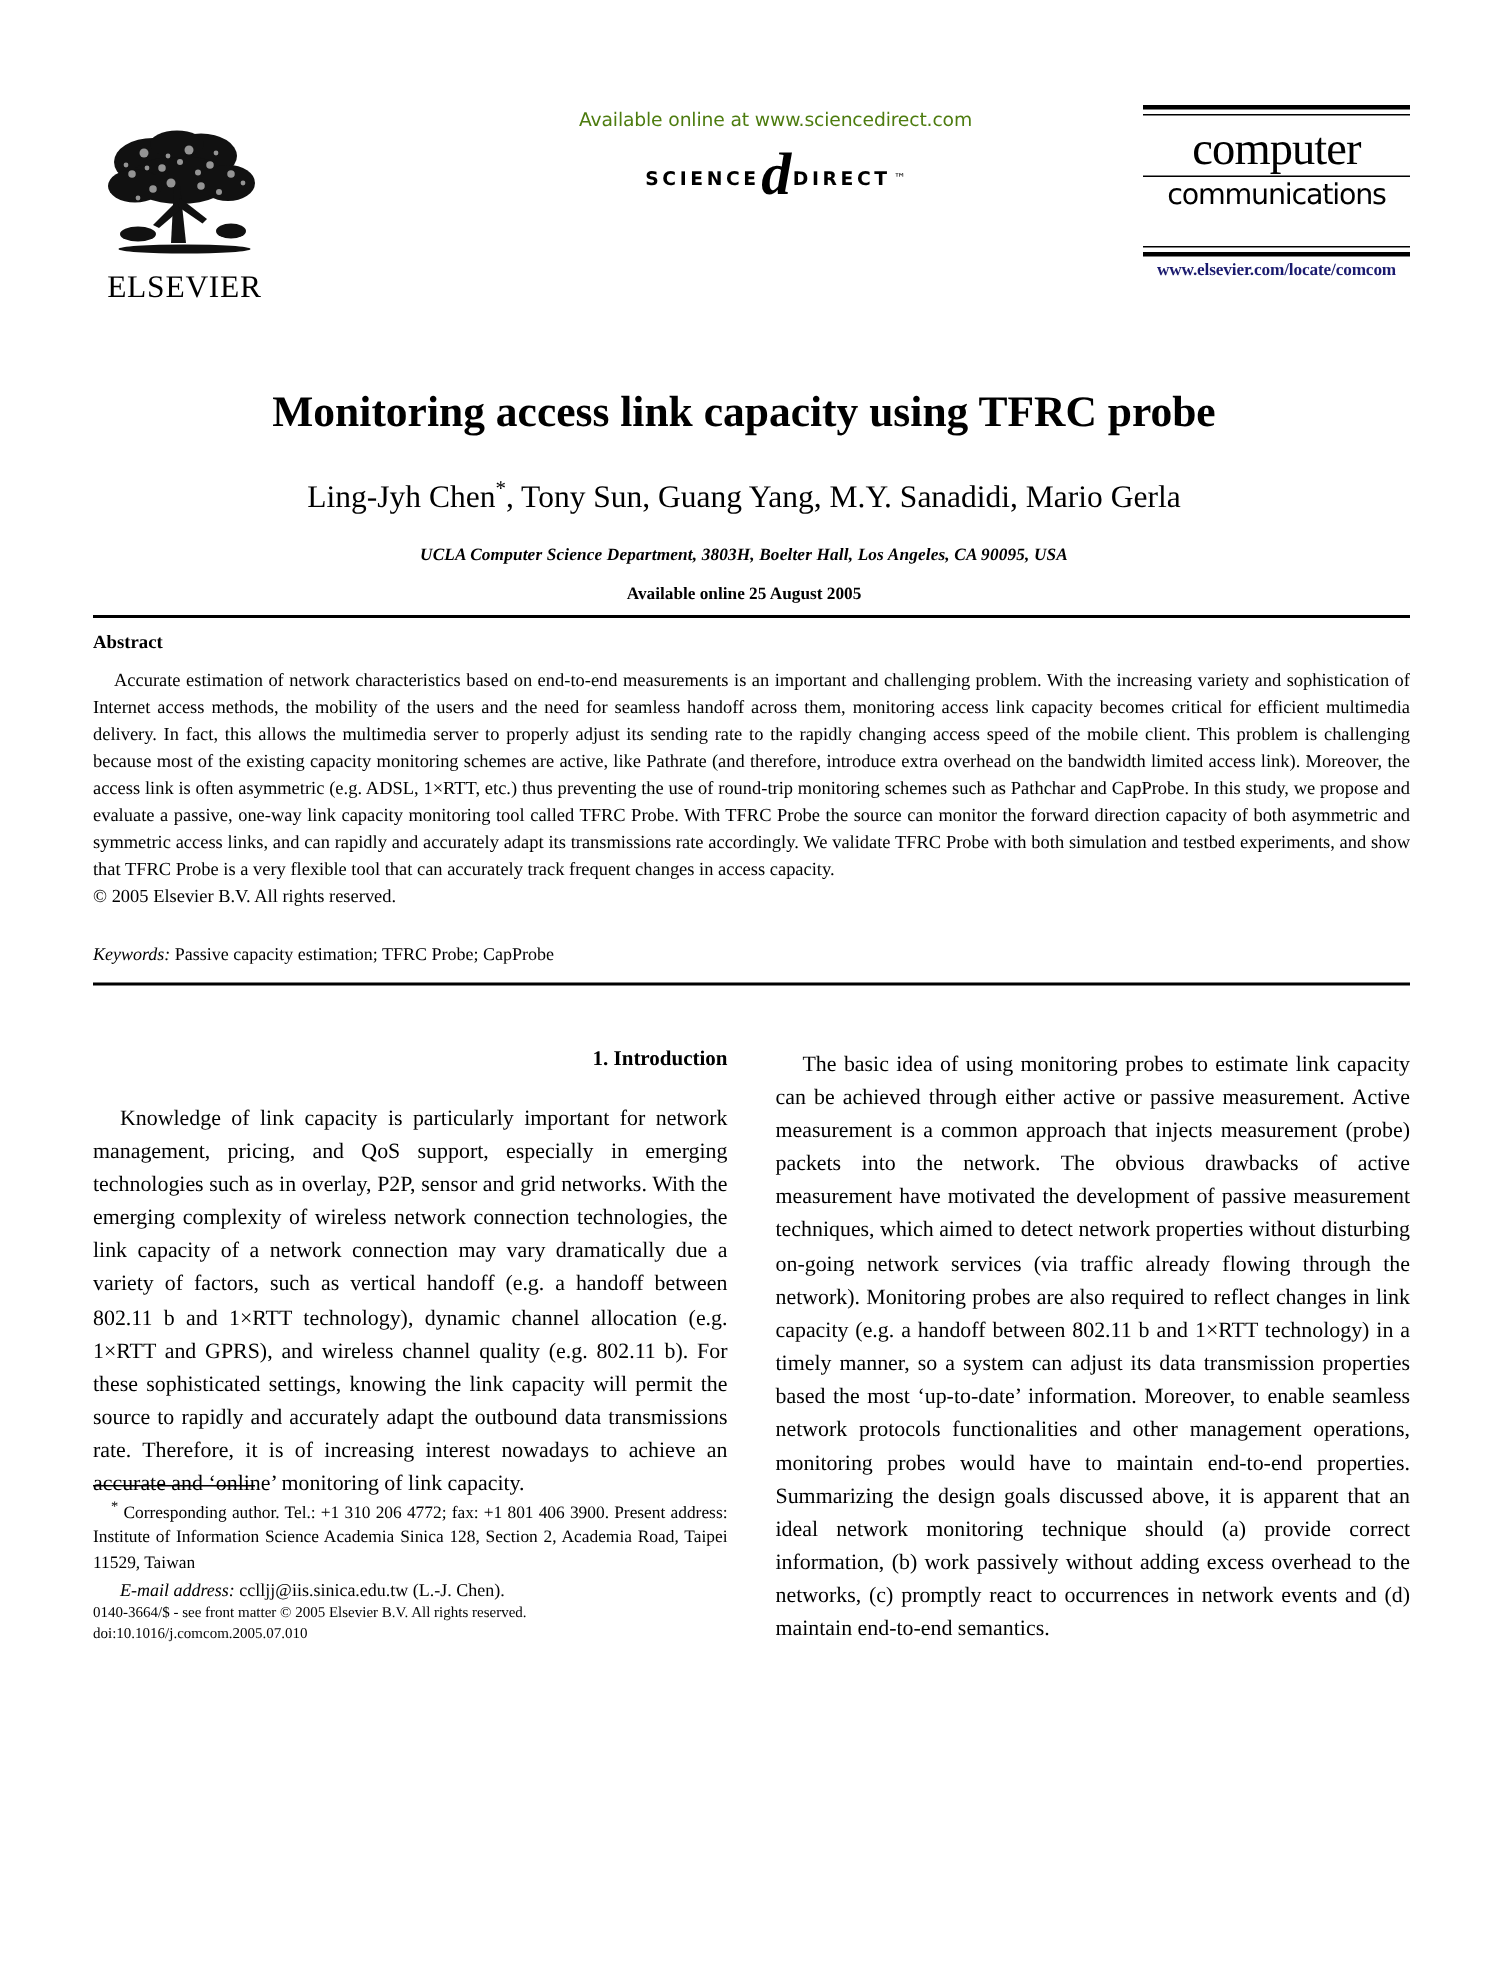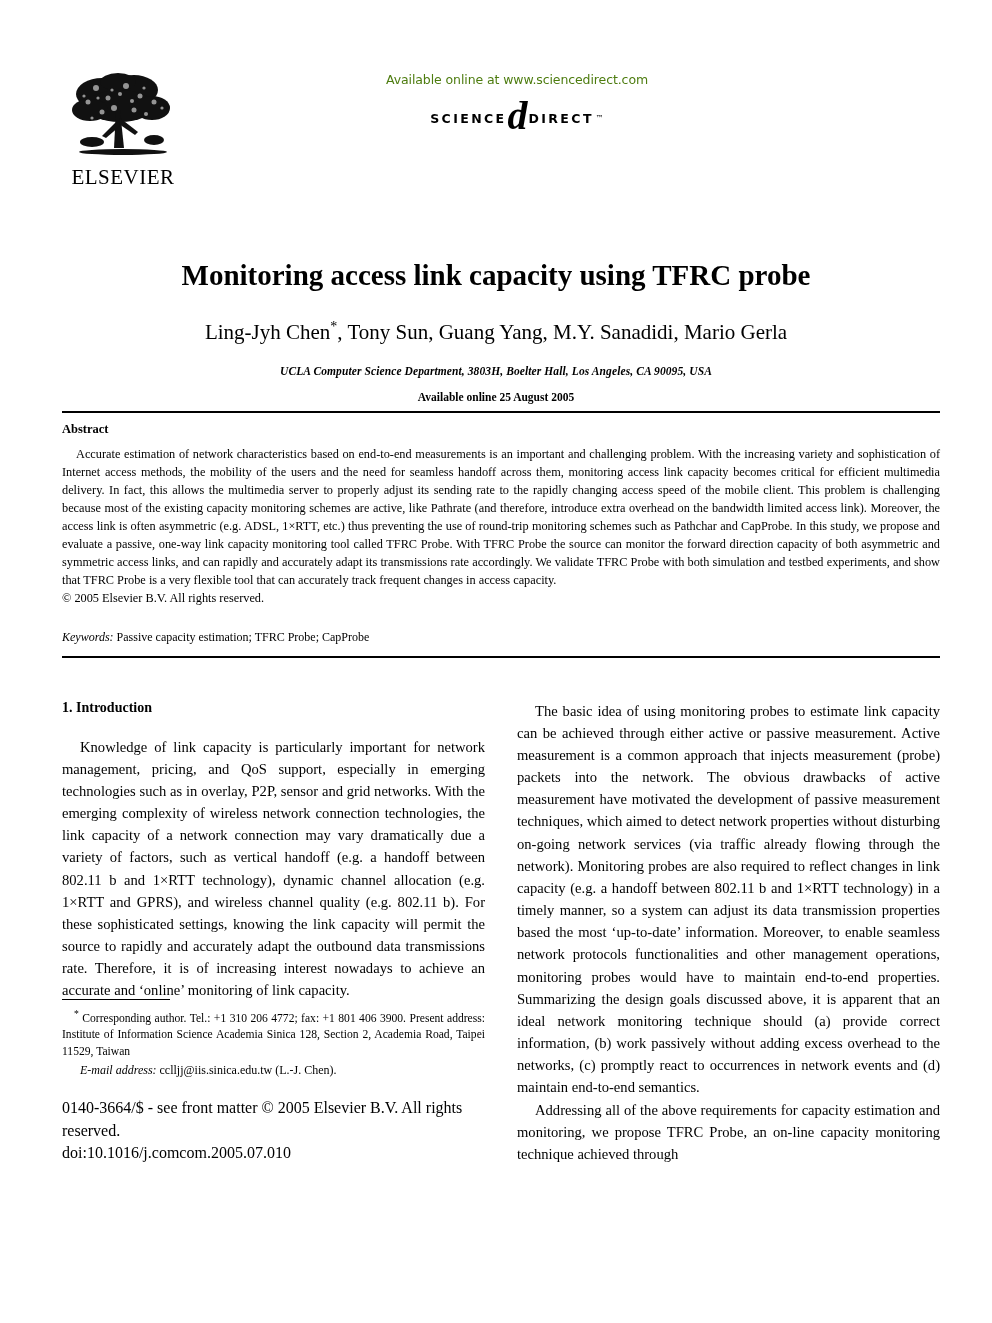--- a/index.html
+++ b/index.html
@@ -25,21 +25,21 @@
 
   
   .masthead {
     position: relative;
     height: 150px;
     margin: 62px 52px 0 62px;
   }
   .elsevier-logo {
     position: absolute;
     left: 0;
-    top: 6px;
+    top: 20px;
     width: 122px;
     text-align: center;
   }
   .tree-box {
     width: 110px;
     height: 98px;
     margin: 0 auto;
     position: relative;
   }
   .tree-box svg { display: block; }
@@ -220,20 +220,21 @@
   }
   .col {
     width: 423px;
     position: relative;
   }
   .sec-heading {
     font-family: "Liberation Serif", "DejaVu Serif", serif;
     font-weight: bold;
     font-size: 14px;
     margin: 0 0 20px 0;
+    text-align: right;
   }
   .para {
     font-family: "Liberation Serif", "DejaVu Serif", serif;
     font-size: 14.6px;
     line-height: 1.52;
     text-align: justify;
     text-indent: 18px;
     margin: 0;
     hyphens: none;
   }
@@ -260,23 +261,22 @@
   .fn-email {
     font-family: "Liberation Serif", "DejaVu Serif", serif;
     font-size: 12px;
     line-height: 1.42;
     text-indent: 18px;
     margin-top: 2px;
   }
   .fn-email i { font-style: italic; }
   .issn-block {
     font-family: "Liberation Serif", "DejaVu Serif", serif;
-    font-size: 16px;
+    font-size: 10px;
     line-height: 1.42;
-    margin-top: 18px;
   }
 </style>
 </head>
 <body>
 
 <div class="page">
 
   <div class="masthead">
 
     <div class="elsevier-logo">
@@ -324,20 +324,33 @@
     <div class="sd-block">
       <div class="sd-available">Available online at www.sciencedirect.com</div>
       <div class="sd-logo">
         <span class="sd-word">SCIENCE</span>
         <span class="sd-d">d</span>
         <span class="sd-word">DIRECT</span>
         <span class="sd-tm">™</span>
       </div>
     </div>
 
+    <div class="cc-logo">
+      <div class="cc-rule-thick"></div>
+      <div class="cc-gap-sm"></div>
+      <div class="cc-rule-thin"></div>
+      <div class="cc-computer">computer</div>
+      <div class="cc-inner-rule"></div>
+      <div class="cc-comms">communications</div>
+      <div class="cc-bottom-pad"></div>
+      <div class="cc-rule-thin"></div>
+      <div class="cc-gap-sm"></div>
+      <div class="cc-rule-thick"></div>
+      <div class="cc-url" style="color: rgb(27, 27, 111);">www.elsevier.com/locate/comcom</div>
+    </div>
   </div>
 
   <div class="title-block">
     <h1 class="paper-title">Monitoring access link capacity using TFRC probe</h1>
     <div class="authors">
       <span>Ling-Jyh Chen</span><sup>*</sup><span>, Tony Sun, Guang Yang, M.Y. Sanadidi, Mario Gerla</span>
     </div>
     <div class="affiliation">UCLA Computer Science Department, 3803H, Boelter Hall, Los Angeles, CA 90095, USA</div>
     <div class="avail-online">Available online 25 August 2005</div>
   </div>
@@ -369,18 +382,17 @@
         </div>
         <div class="issn-block">
           <div>0140-3664/$ - see front matter © 2005 Elsevier B.V. All rights reserved.</div>
           <div>doi:10.1016/j.comcom.2005.07.010</div>
         </div>
       </div>
     </div>
 
     <div class="col">
       <p class="para">The basic idea of using monitoring probes to estimate link capacity can be achieved through either active or passive measurement. Active measurement is a common approach that injects measurement (probe) packets into the network. The obvious drawbacks of active measurement have motivated the development of passive measurement techniques, which aimed to detect network properties without disturbing on-going network services (via traffic already flowing through the network). Monitoring probes are also required to reflect changes in link capacity (e.g. a handoff between 802.11 b and 1×RTT technology) in a timely manner, so a system can adjust its data transmission properties based the most ‘up-to-date’ information. Moreover, to enable seamless network protocols functionalities and other management operations, monitoring probes would have to maintain end-to-end properties. Summarizing the design goals discussed above, it is apparent that an ideal network monitoring technique should (a) provide correct information, (b) work passively without adding excess overhead to the networks, (c) promptly react to occurrences in network events and (d) maintain end-to-end semantics.</p>
-      <p class="para">Addressing all of the above requirements for capacity estimation and monitoring, we propose TFRC Probe, an on-line capacity monitoring technique achieved through</p>
     </div>
 
   </div>
 
 </div>
 
 </body></html>

